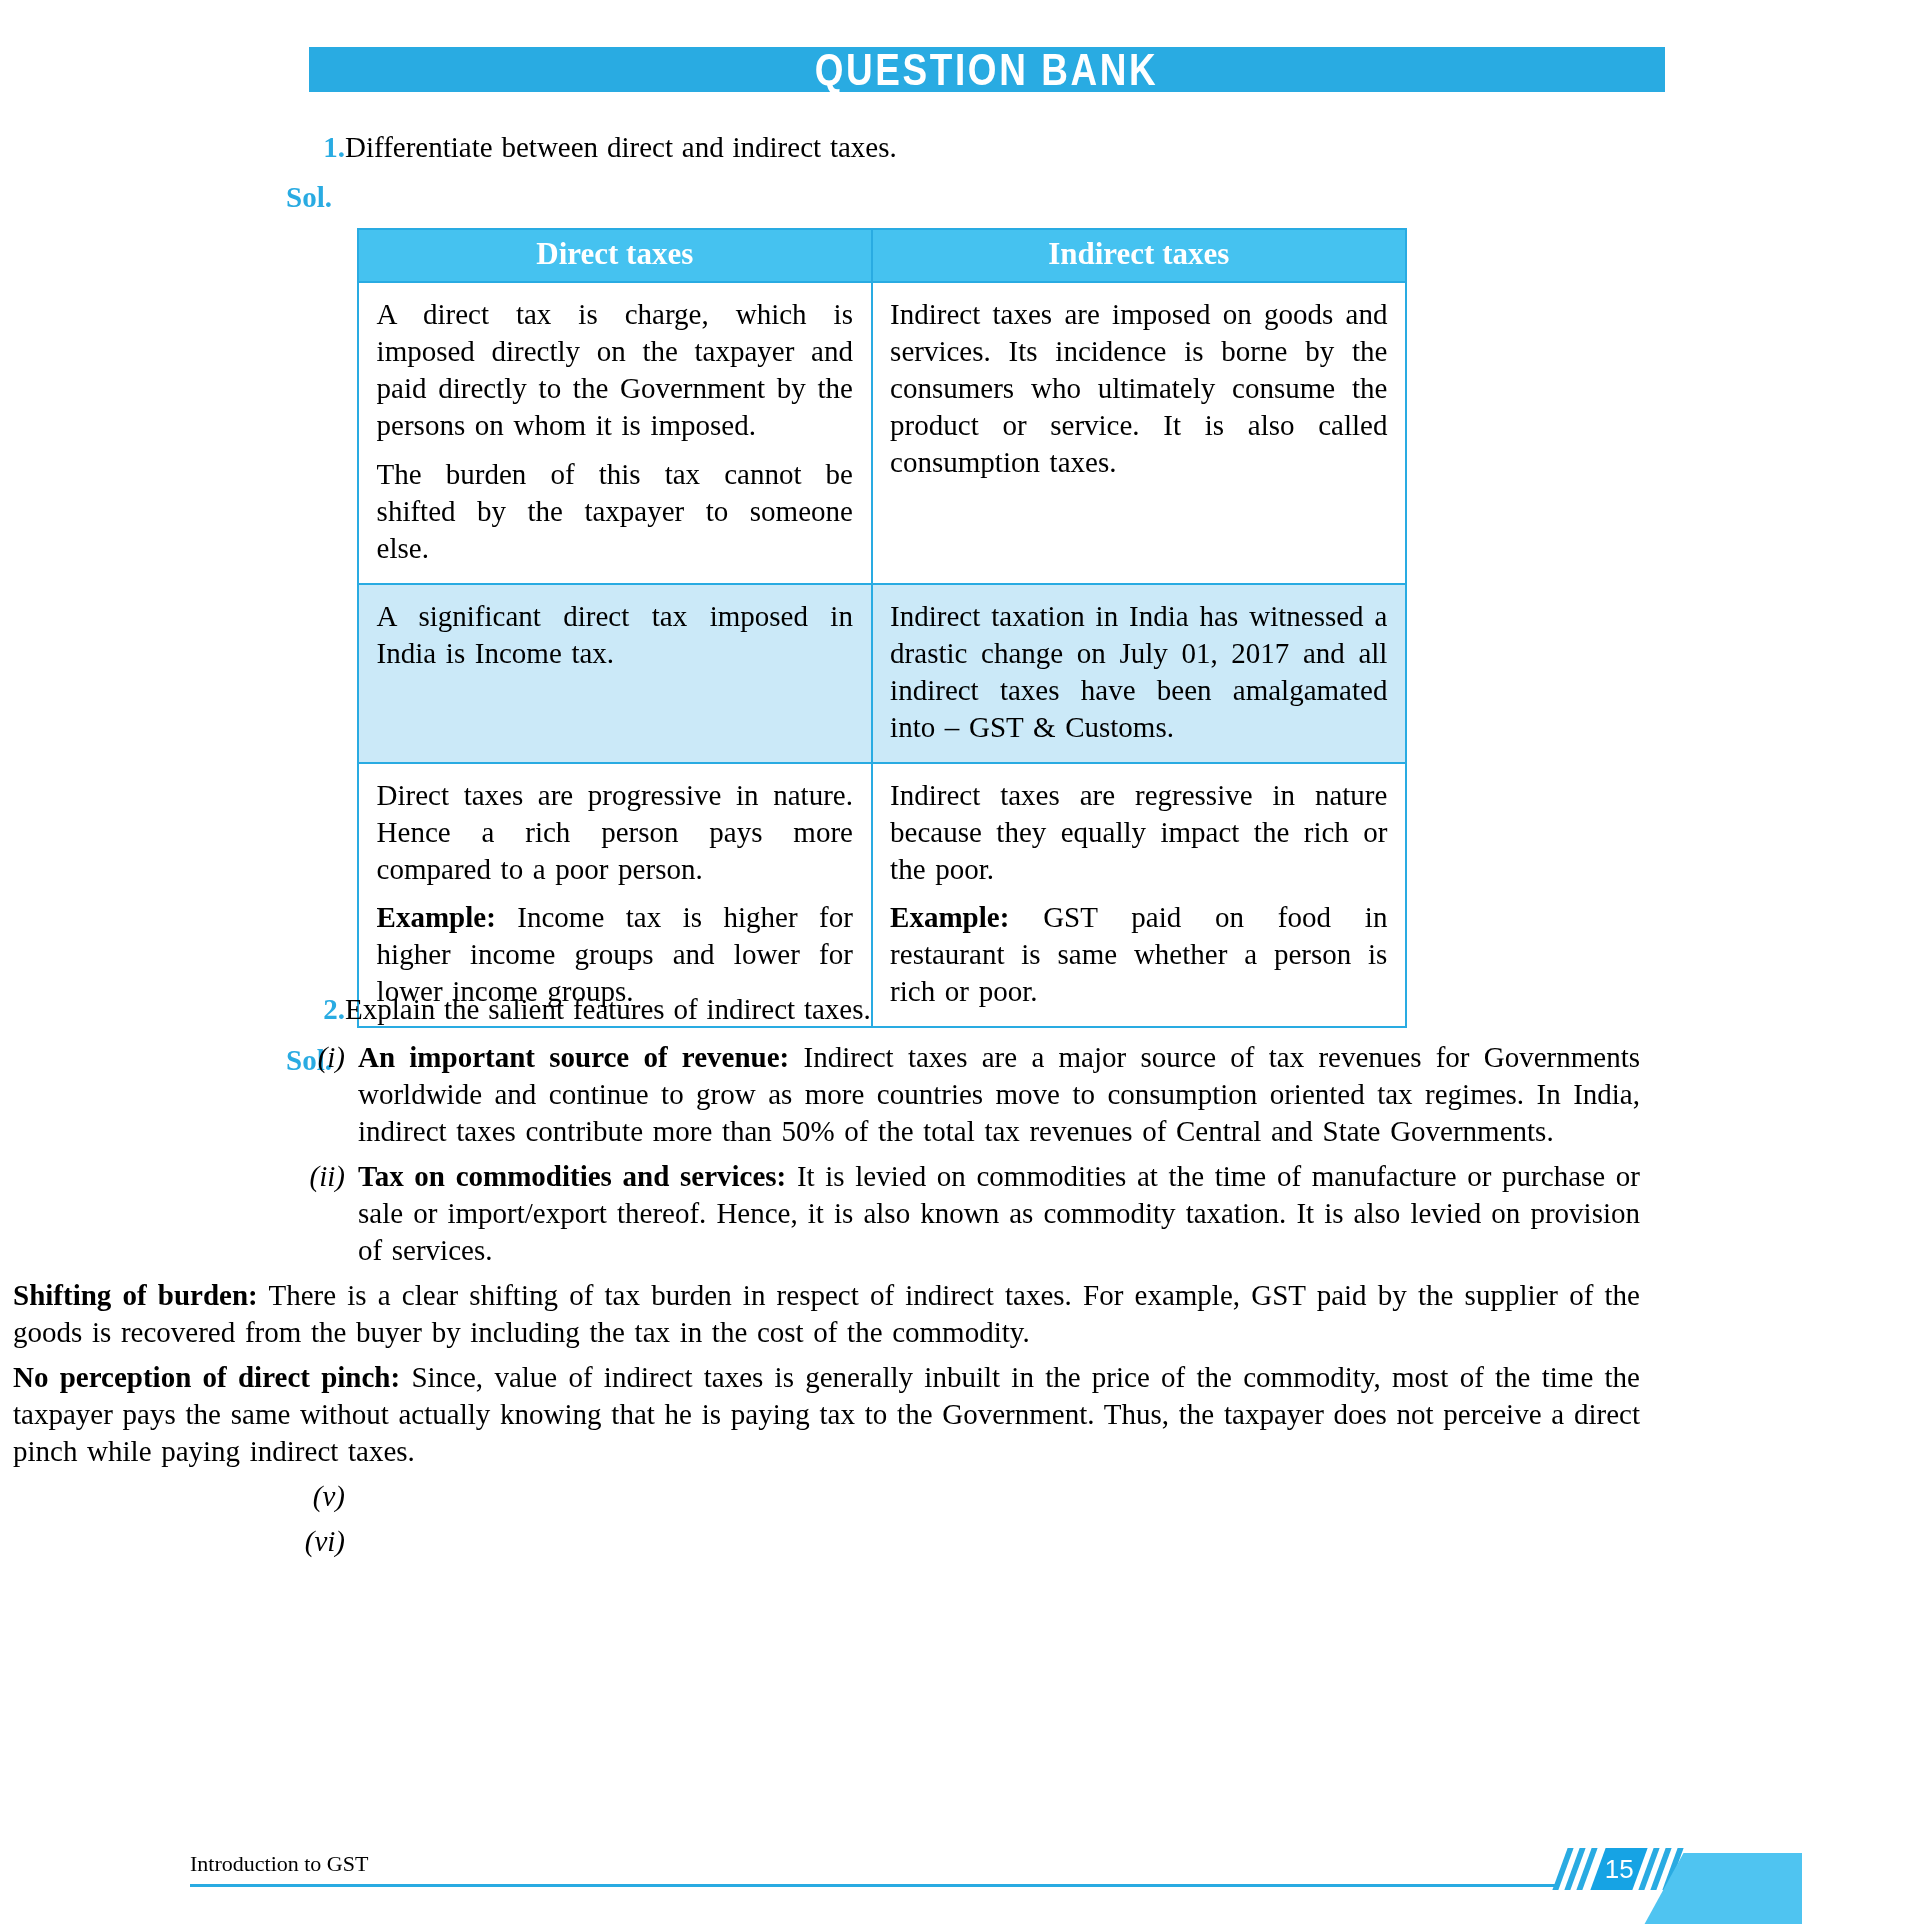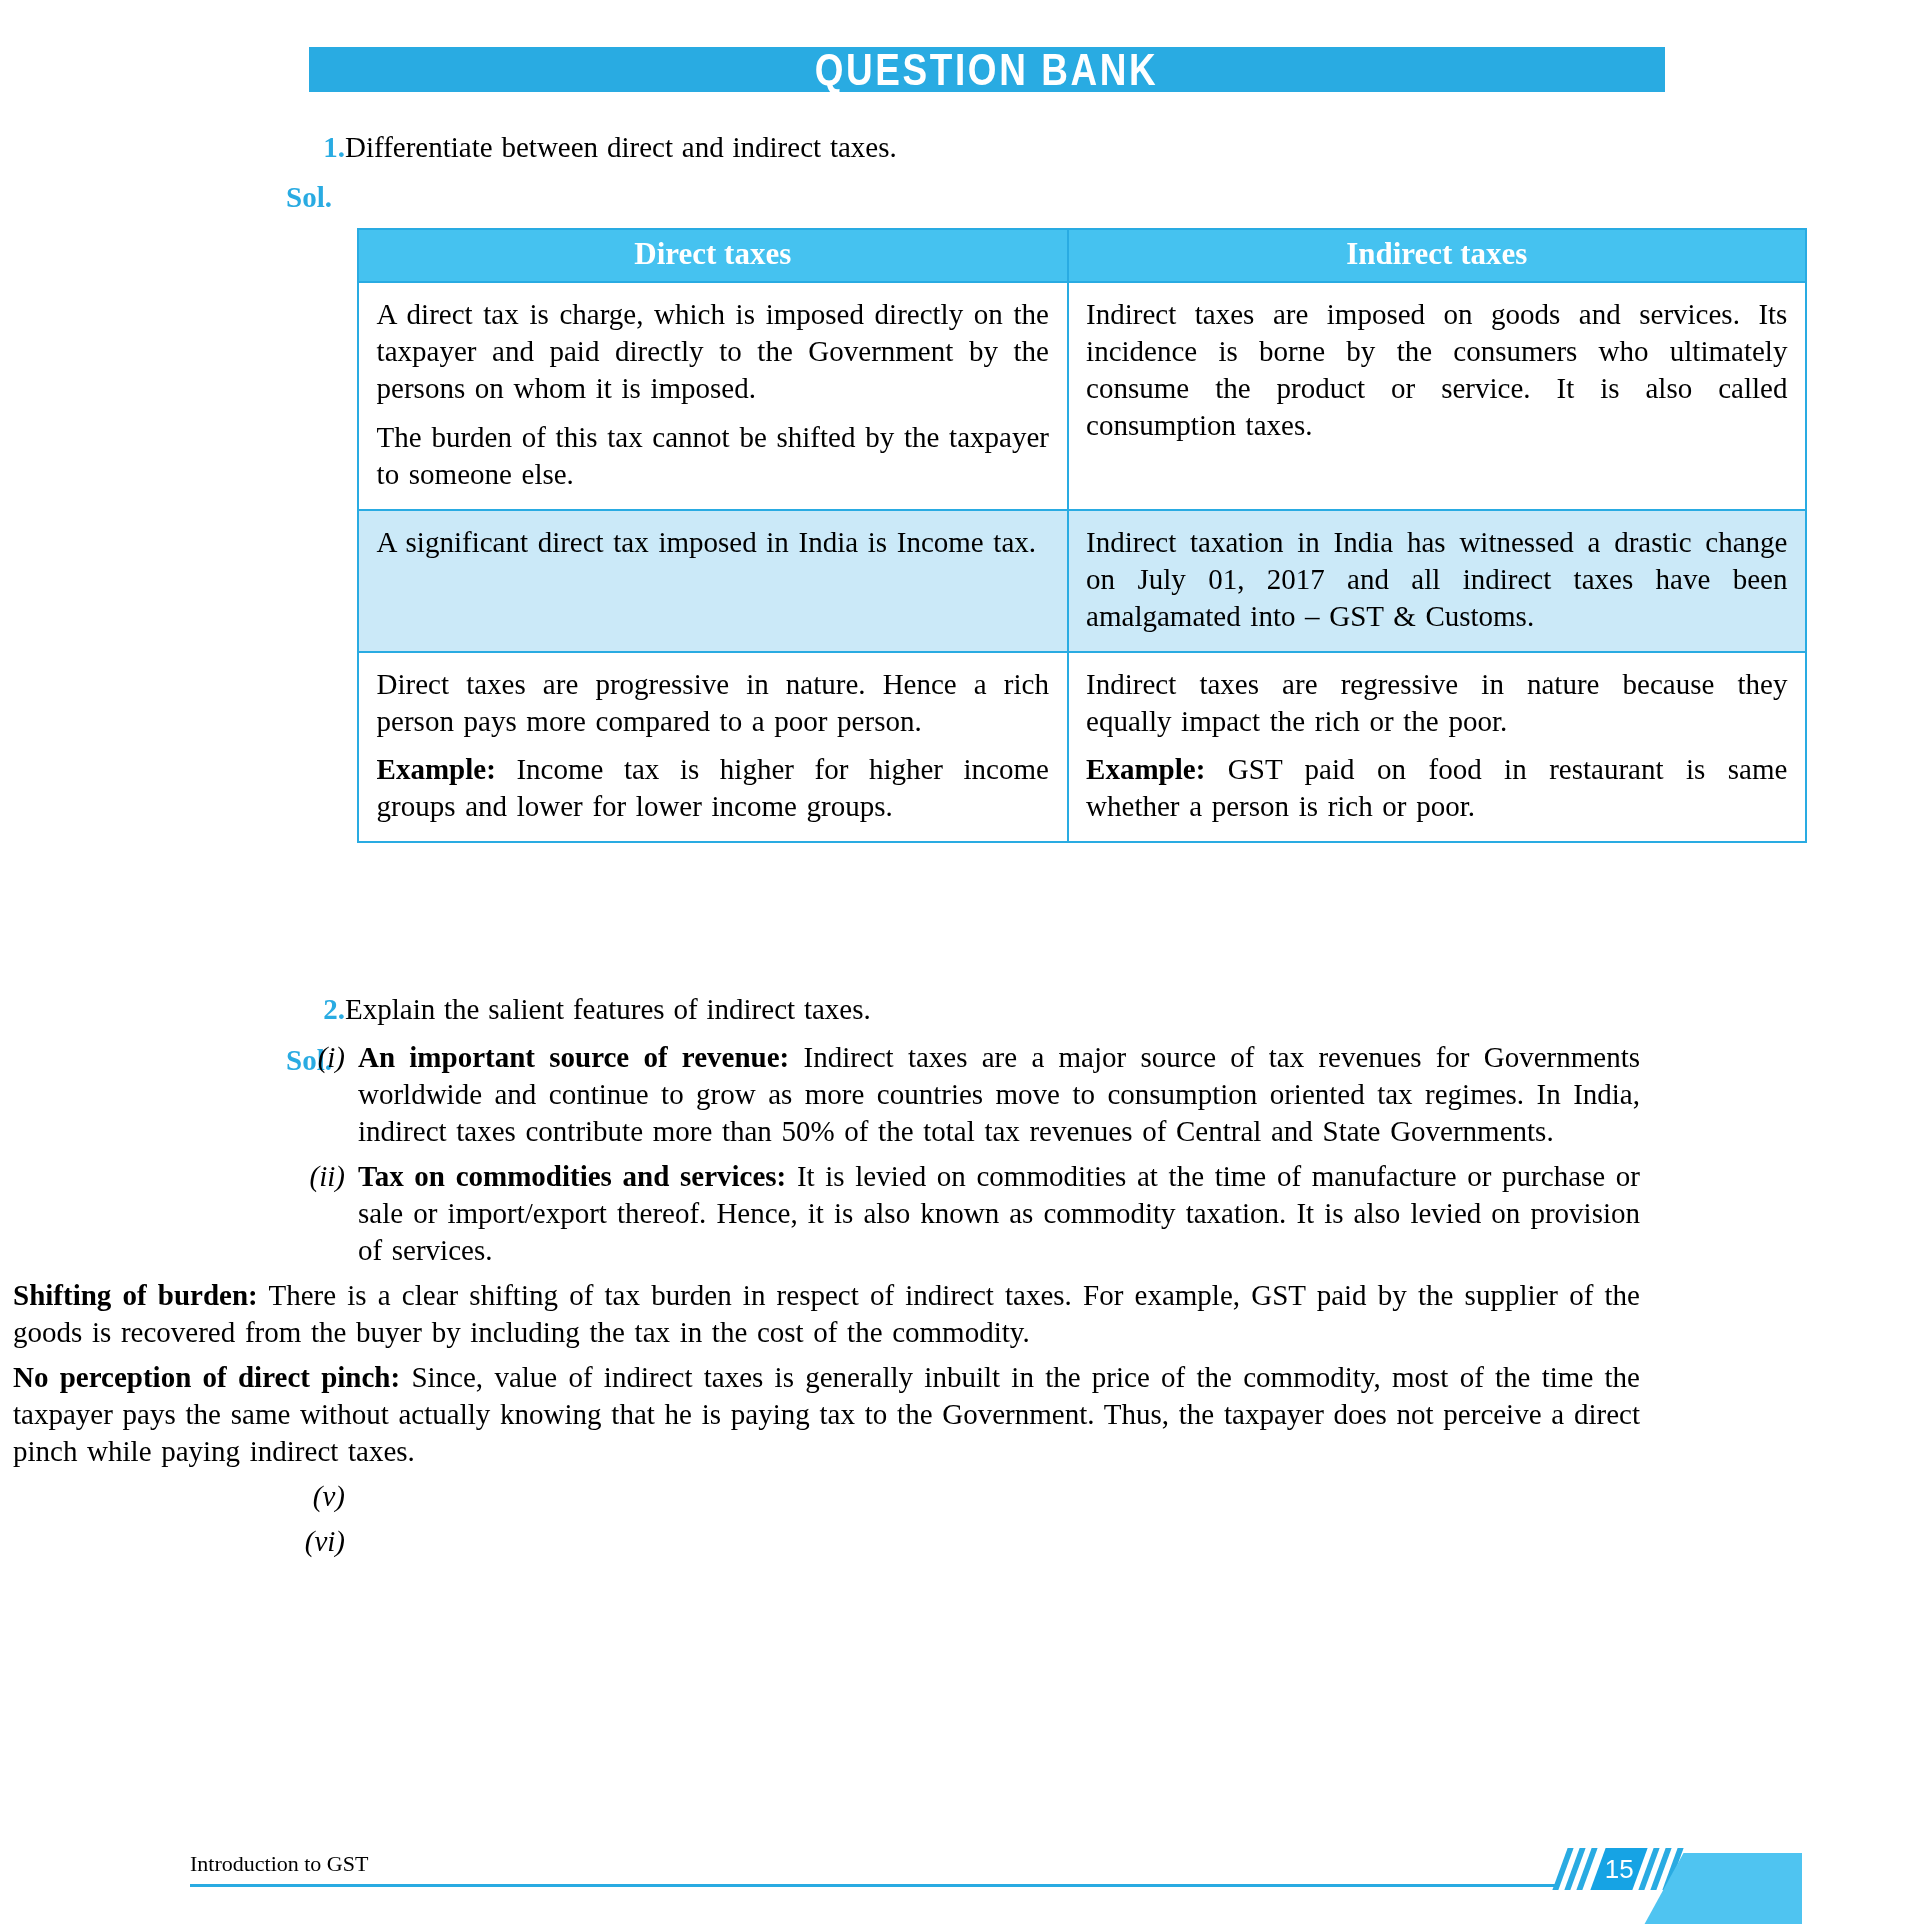--- a/index.html
+++ b/index.html
@@ -24,21 +24,21 @@
     font-size:45px;letter-spacing:3.2px;transform:scaleX(0.82);white-space:nowrap;
   }
   
   .qrow{position:absolute;left:0;width:1640px;display:flex;line-height:38px;}
   .q1{top:128px;} .q2{top:990px;}
   .qnum{width:345px;flex:none;text-align:right;font-weight:bold;color:var(--accent);}
   .qtext{flex:1;margin-left:0;word-spacing:1.6px;}
   .sol{position:absolute;left:286px;font-weight:bold;color:var(--accent);line-height:38px;}
   .sol1{top:178px;} .sol2{top:1041px;}
   
-  .cmp-table{position:absolute;left:357px;top:228px;width:1450px;border-collapse:collapse;padding-left:8px;}
+  .cmp-table{position:absolute;left:357px;top:228px;width:1050px;border-collapse:collapse;padding-left:8px;}
   .cmp-table th,.cmp-table td{border:2.4px solid var(--accent);}
   .cmp-table th{
     background:var(--header-fill);color:#fff;font-size:31px;font-weight:bold;
     height:45px;padding:1.6px 0 4.8px;text-align:center;
   }
   .cmp-table td{
     vertical-align:top;text-align:justify;padding:13px 17.6px 16px;
     line-height:37px;word-spacing:2.4px;background:#fff;
   }
   .cmp-table tr.shade td{background:var(--row-shade);}

